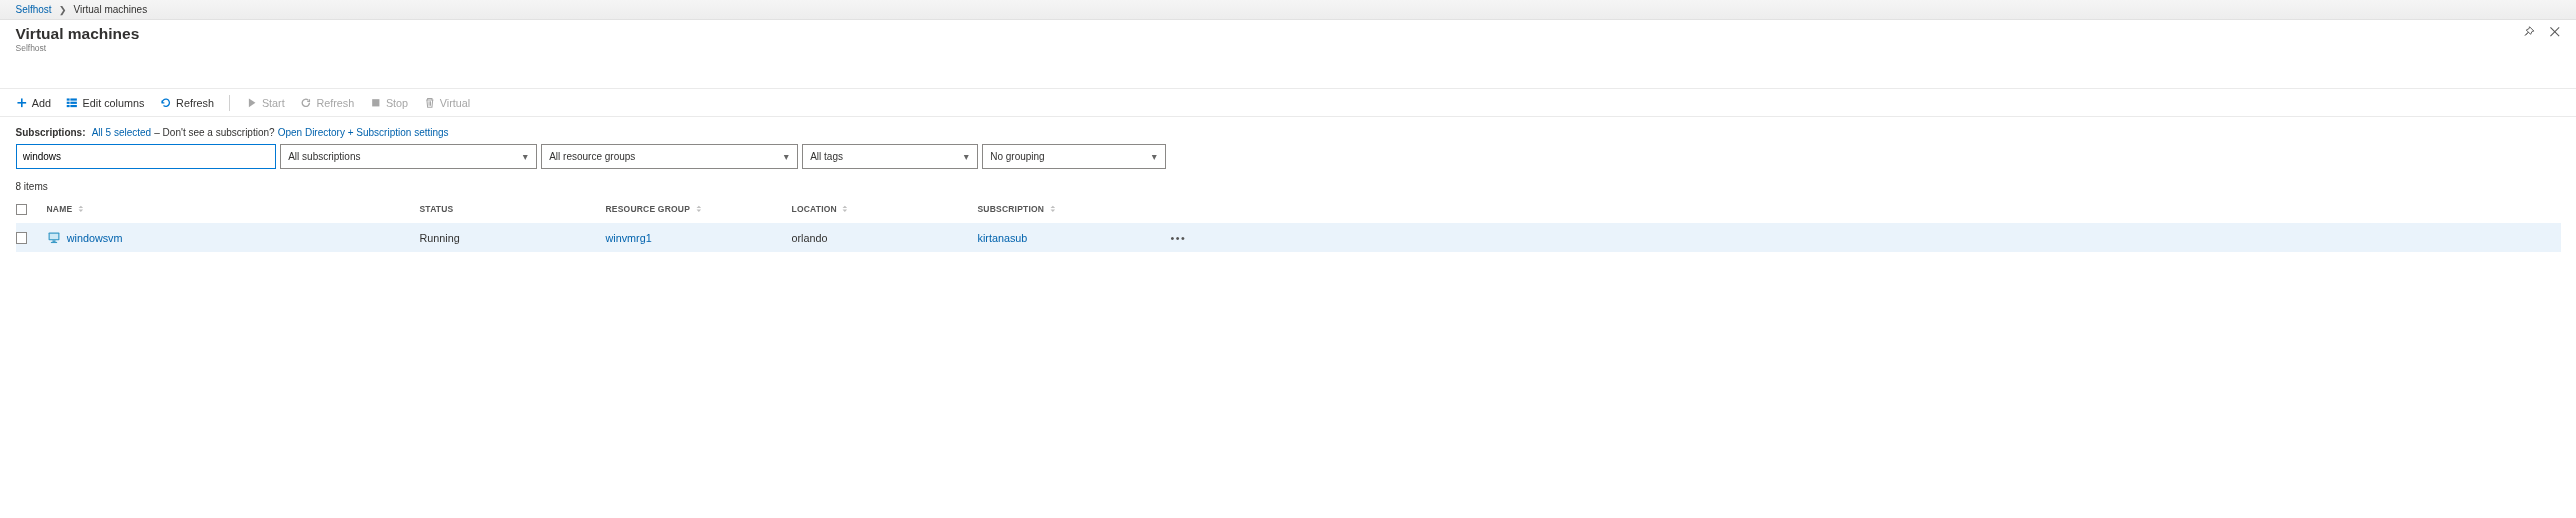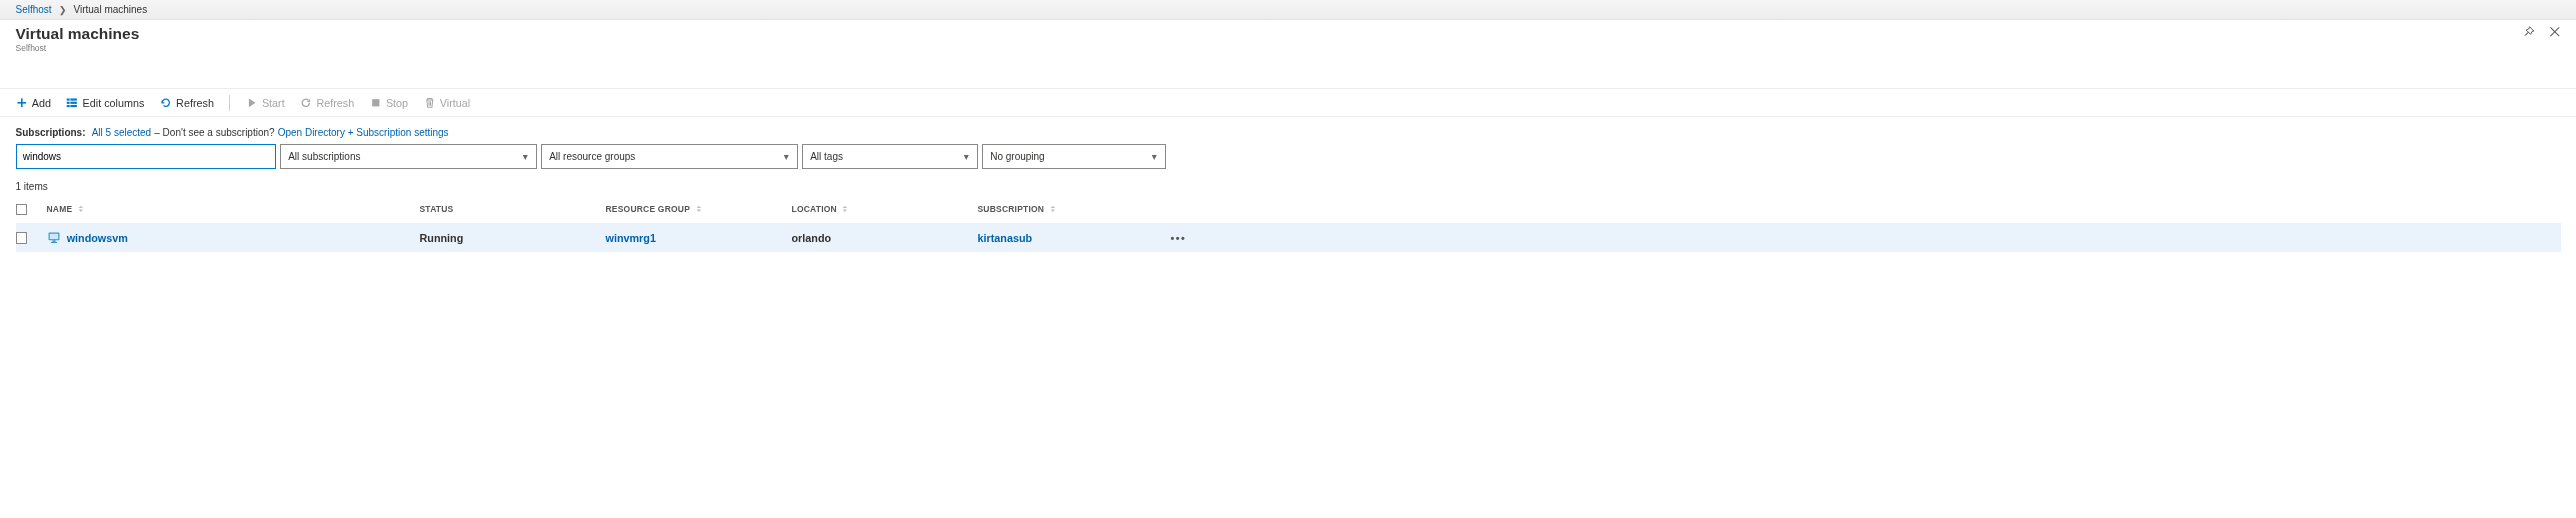--- a/index.html
+++ b/index.html
@@ -43,21 +43,21 @@
 .sel-subs { width:257px; }
 .sel-rg { width:257px; }
 .sel-tags { width:176px; }
 .sel-group { width:184px; }
 
 
 .count { padding: 4.6px 15.5px 3.1px 15.5px; font-size:10px; }
 
 
 .grid { padding: 0 15.5px 15.5px 15.5px; }
-.ghead, .grow { display:grid; grid-template-columns: 31px 373px 186px 186px 186px 193px 31px; align-items:center;font-weight:bold; }
+.ghead, .grow { display:grid; grid-template-columns: 31px 373px 186px 186px 186px 193px 31px; align-items:center; }
 .ghead { height:28px; font-size:8.5px; font-weight:600; color:#555; letter-spacing:0.2px; text-transform:uppercase; }
 .ghead .col { display:flex; align-items:center; gap:4.6px; }
 .grow { height:29px; background:#eaf3fb; }
 .grow .cell { display:flex; align-items:center; gap:6.2px; font-size:10.8px; }
 .chk { width:11.6px; height:11.6px; border:0.8px solid #8a8886; background:#fff; display:inline-block; }
 .vmicon { width:14px; height:14px; display:inline-flex; }
 .more { font-size:14px; letter-spacing:1.5px; color:#555; cursor:pointer; text-align:right; padding-right:4.6px; }
 .sortarrows svg { width:7.7px; height:7.7px; }
 
 </style>
@@ -164,21 +164,21 @@
   <div class="select sel-tags">
     <span>All tags</span>
     <span class="chev">▾</span>
   </div>
   <div class="select sel-group">
     <span>No grouping</span>
     <span class="chev">▾</span>
   </div>
 </div>
 
-<div class="count">1 items</div>
+<div class="count">8 items</div>
 
 <div class="grid">
   <div class="ghead">
     <div class="col">
         <span class="chk"></span>
       </div>
     <div class="col">
         <span>NAME</span>
         <span class="sortarrows"><svg viewBox="0 0 10 10">
             <path d="M5 1L2 4h6zM5 9l3-3H2z" fill="#c0c0c0"></path>

